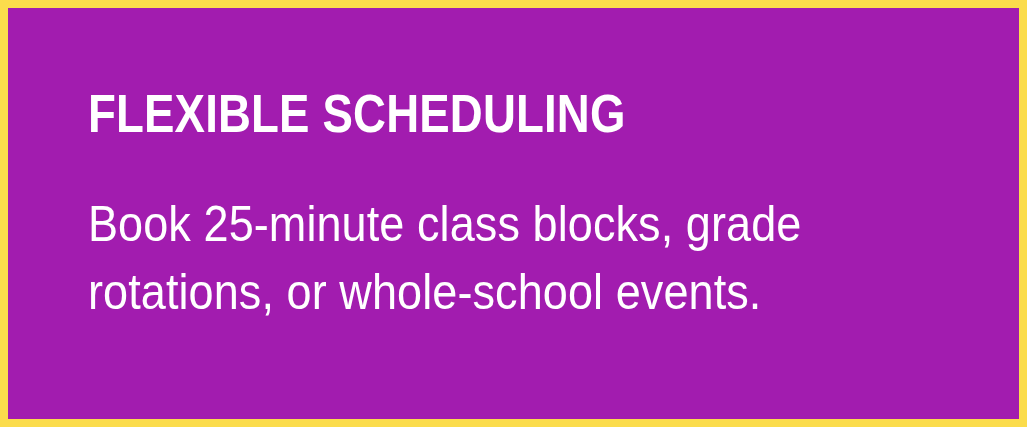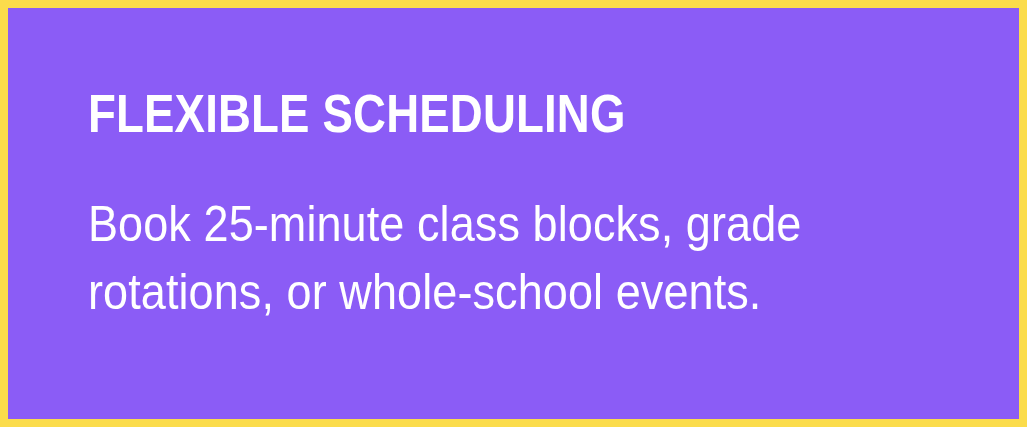--- a/index.html
+++ b/index.html
@@ -74,21 +74,21 @@
 
   .body-line {
     display: block;
     white-space: nowrap;
   }
 </style>
 </head>
 <body>
 
 <div id="card" style="width: 1027px; height: 427px; background: rgb(0, 0, 0); border-color: rgb(251, 220, 76); border-width: 8px;">
-  <div id="card-inner" style="background: #8b5cf6;">
+  <div id="card-inner" style="background: #a21caf;">
     <div class="content">
 
       <h2 class="eyebrow-heading" style="color: rgb(255, 255, 255);">FLEXIBLE SCHEDULING</h2>
 
       <p class="body-copy" style="color: rgb(255, 255, 255);">
         <span class="body-line">Book 25-minute class blocks, grade</span>
         <span class="body-line">rotations, or whole-school events.</span>
       </p>
 
     </div>

